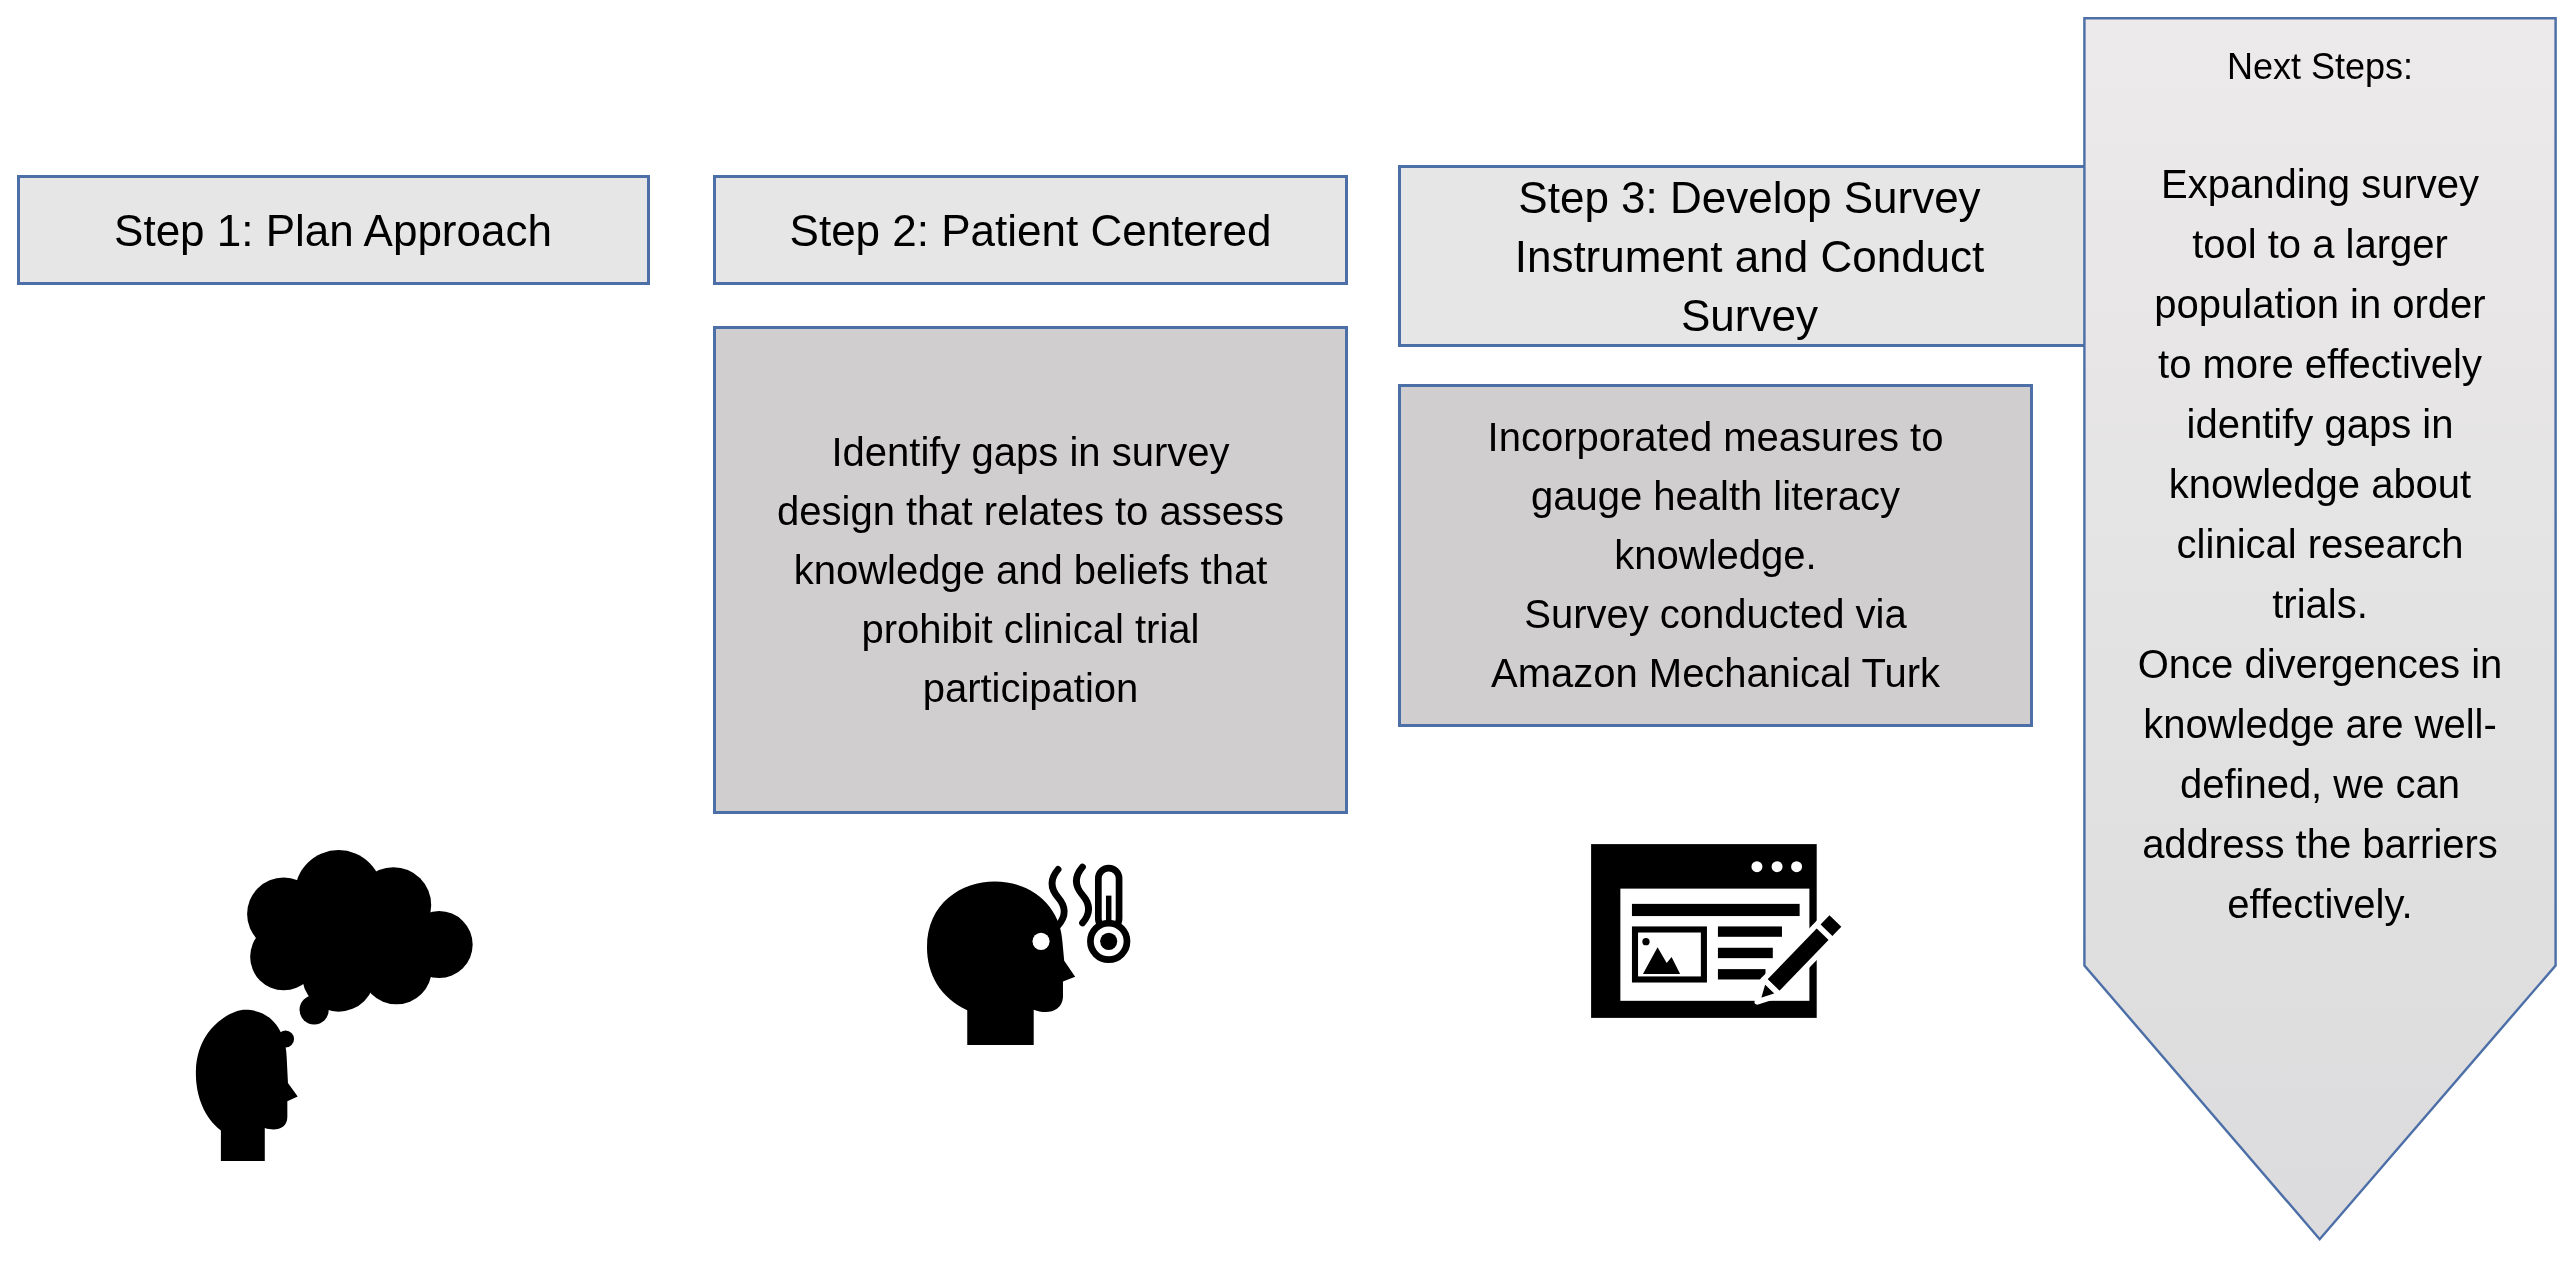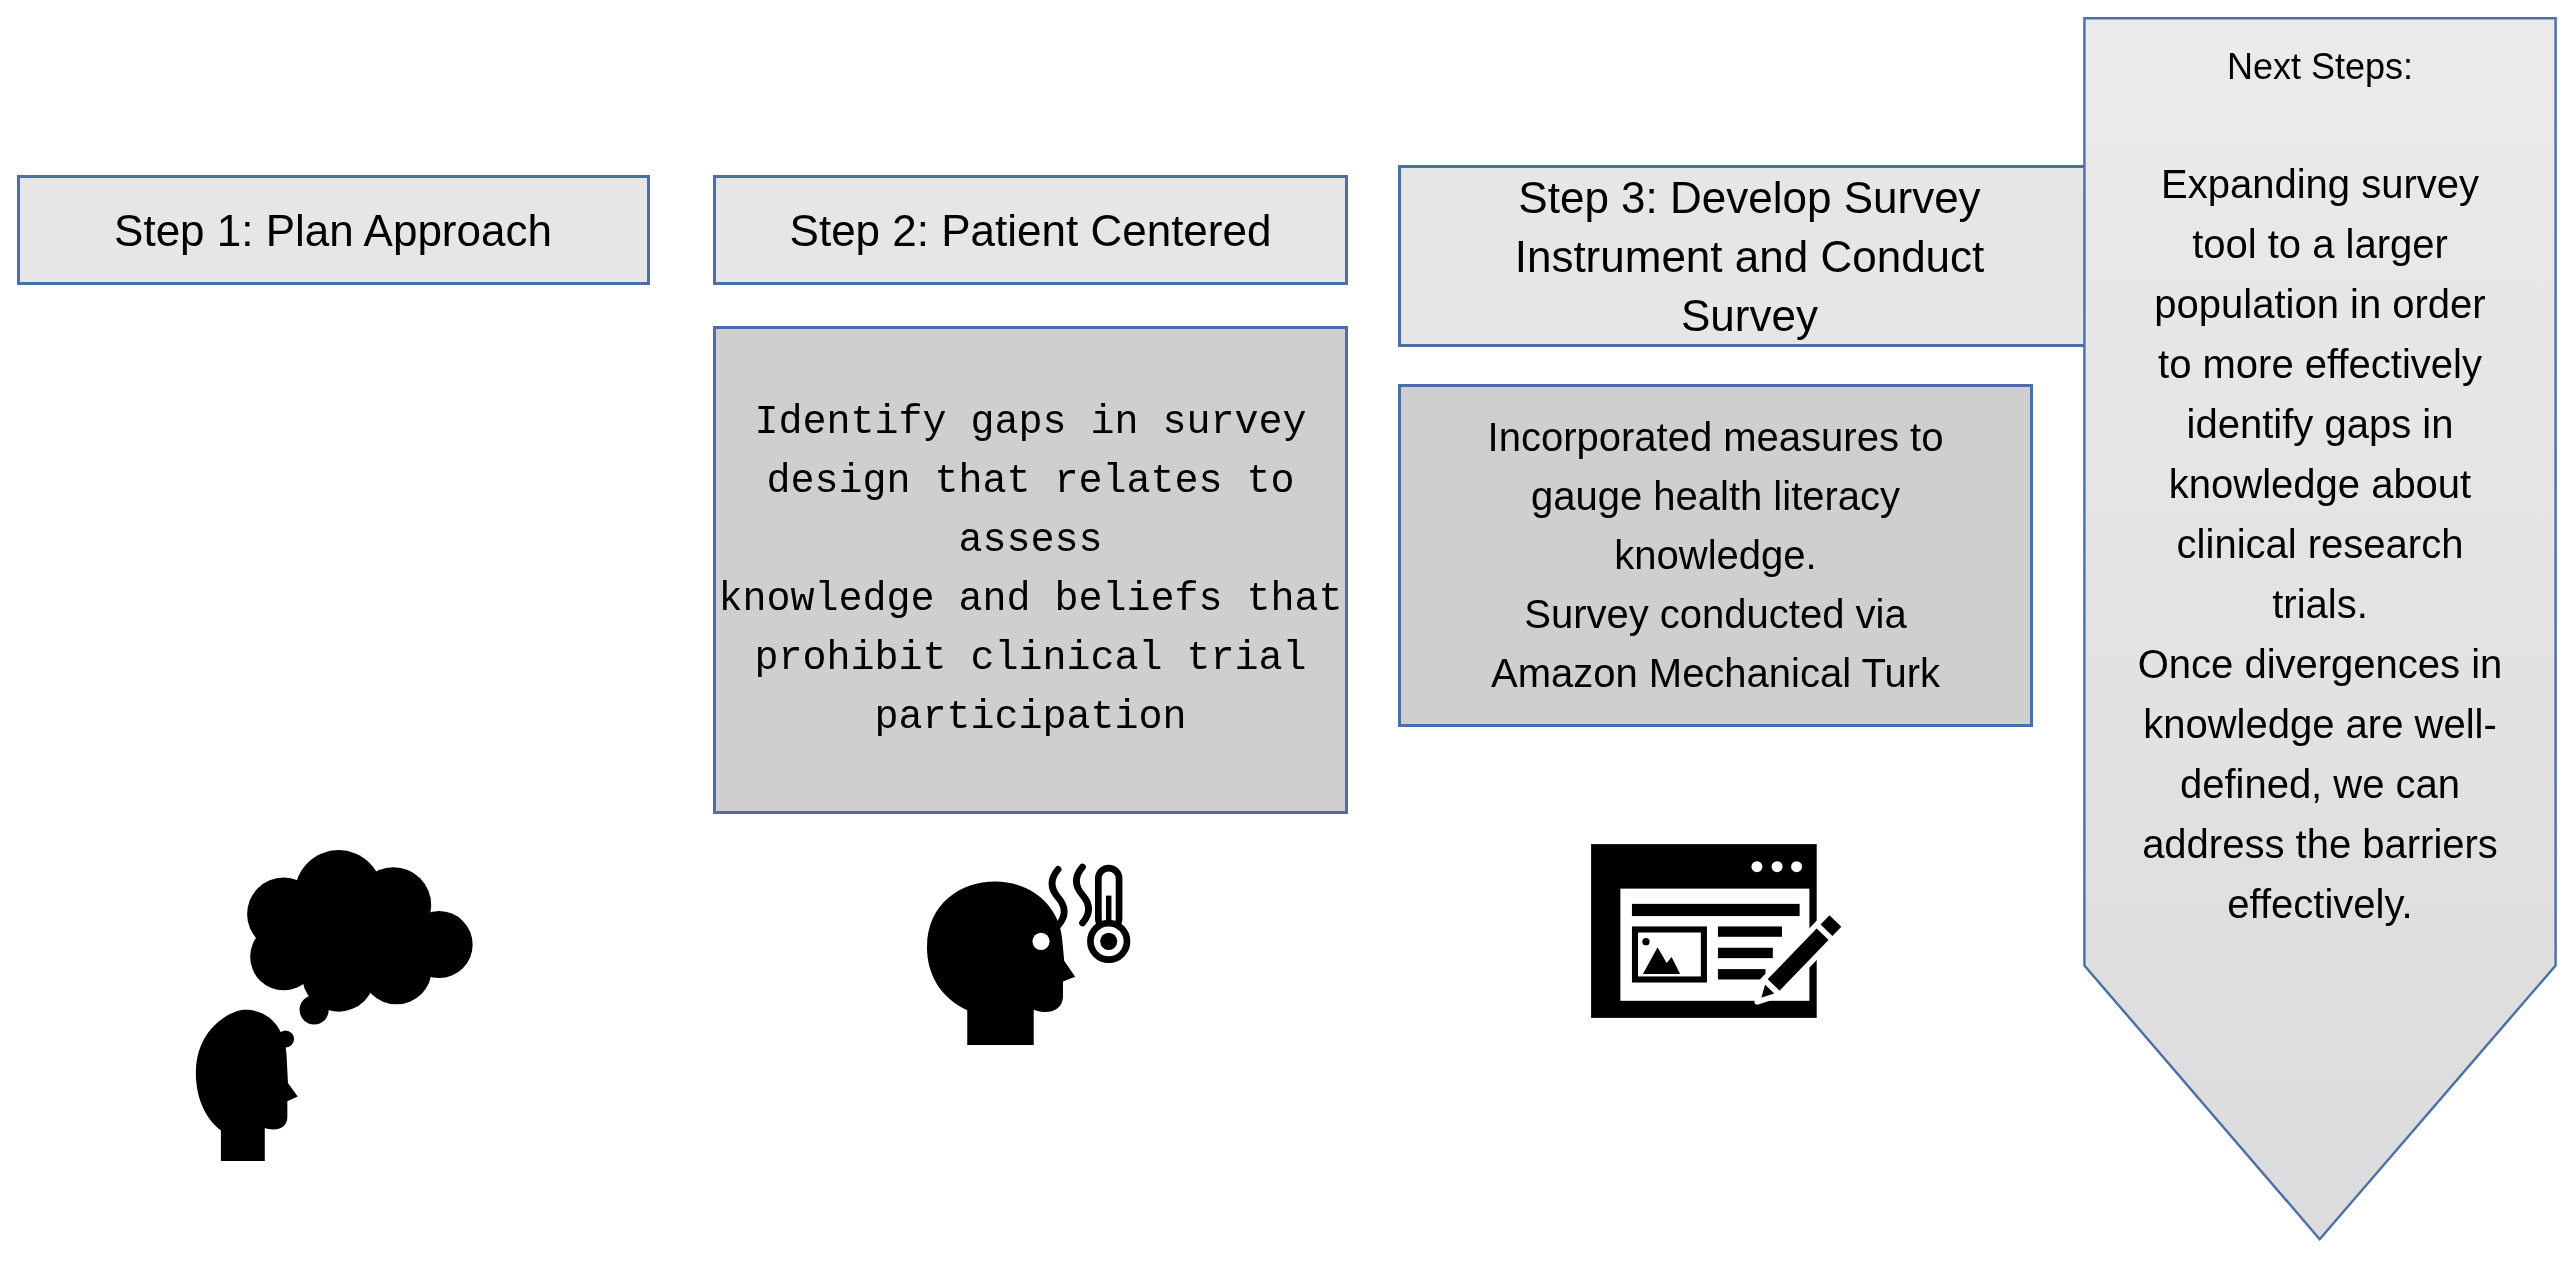--- a/index.html
+++ b/index.html
@@ -32,21 +32,21 @@
     font-size:40px;
     line-height:59px;
   }
   .icon-wrap{position:absolute;}
   .icon-wrap svg{overflow:visible;display:block;}
   
   #h1{left:16.5px;  top:175px; width:633px; height:110px;text-align:right;}
   #h2{left:713px;top:175px; width:635px; height:110px;}
   #h3{left:1398px;top:165px; width:703px; height:182px;}
   #b1{left:16.5px;  top:326px; width:633px; height:488px;}
-  #b2{left:713px;top:326px; width:635px; height:488px;font-family:Liberation Mono, monospace;}
+  #b2{left:713px;top:326px; width:635px; height:488px;}
   #b3{left:1398px;top:384px; width:635px; height:343px;}
   #ic1{left:183px; top:844px; width:305px; height:317px;}
   #ic2{left:908px;top:856px; width:238px; height:189px;}
   #ic3{left:1585px;top:841px; width:250px; height:180px;}
   
   .banner{
     position:absolute;
     left:2083px; top:16.5px;
     width:474px; height:1224px;
   }

